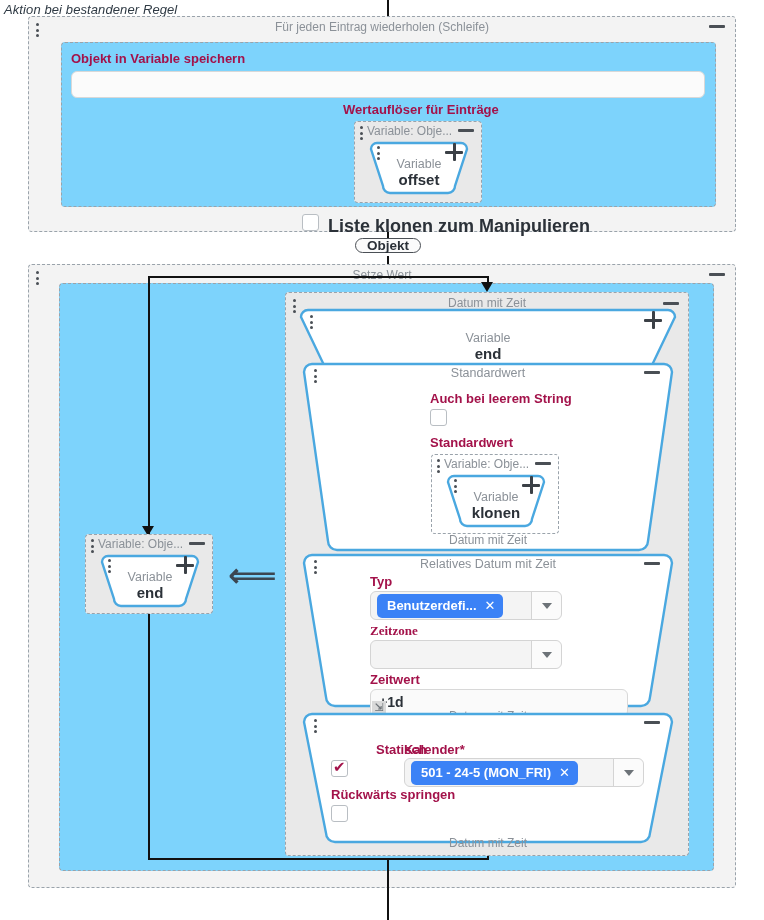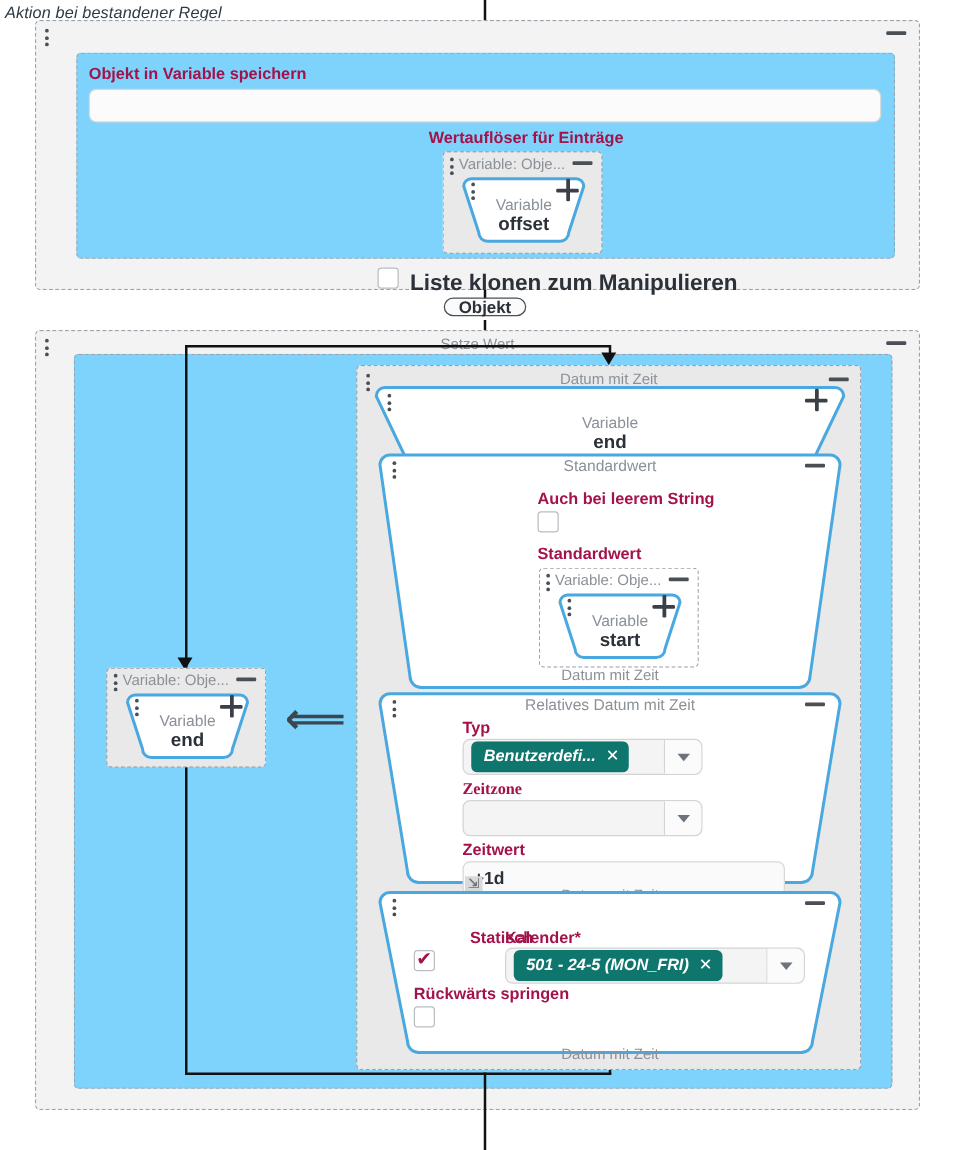--- a/index.html
+++ b/index.html
@@ -107,27 +107,26 @@
 
   
   .select{
     position:absolute;
     border:1px solid #d4d4d4; border-radius:6px;
     background:#f4f4f4;
     display:flex; align-items:center;
   }
   .select .tagwrap{ flex:1; display:flex; align-items:center; padding-left:6px; overflow:hidden; }
   .tag{
-    background:#0f766e; color:#ffffff;
+    background:#3b82f6; color:#ffffff;
     border-radius:5px;
     font-weight:bold; font-size:13px;
     padding:4px 8px 5px 10px;
-    display:inline-flex; gap:8px;
+    display:inline-flex; align-items:center; gap:8px;
     white-space:nowrap;
-    font-style:italic;
   }
   .tag .x{ font-size:13px; font-weight:bold; }
   .select .caret-box{
     width:30px; align-self:stretch;
     border-left:1px solid #d4d4d4;
     background:#fbfbfb;
     border-radius:0 6px 6px 0;
     display:flex; align-items:center; justify-content:center;
   }
   .caret{
@@ -172,20 +171,21 @@
 
 <div class="ln v" style="left:387px; top:0px; height:38px;"></div>
 <div class="arrow-down" style="left:381px; top:34px;"></div>
 
 <div class="dashed-box plain" style="left:28px; top:16px; width:708px; height:216px;">
   <div class="grip" style="left:7px; top:6px;">
       <i></i>
       <i></i>
       <i></i>
     </div>
+  <div class="box-title">Für jeden Eintrag wiederholen (Schleife)</div>
   <div class="minus" style="right:10px; top:8px;"></div>
 
   <div class="dashed-box lvl2" style="left:32px; top:25px; width:655px; height:165px;">
     <div class="label-red" style="left:9px; top:8px;">Objekt in Variable speichern</div>
     <input class="field" value="" style="left: 9px; top: 28px; width: 634px; height: 27px;" placeholder="">
 
     <div class="label-red" style="left:281px; top:59px;">Wertauflöser für Einträge</div>
 
     <div class="dashed-box" style="left:292px; top:78px; width:128px; height:82px; background:#e9e9e9;">
       <div class="grip" style="left:5px; top:4px;">
@@ -325,21 +325,21 @@
         <svg class="shape-svg" width="100" height="56" viewBox="0 0 100 56">
           <path d="M8,3 H92 a6,6 0 0 1 6,6 L86,46 a7,7 0 0 1 -7,7 H21 a7,7 0 0 1 -7,-7 L2,9 a6,6 0 0 1 6,-6 Z" fill="#ffffff" stroke="#4aa8e0" stroke-width="2.4"></path>
         </svg>
         <div class="grip" style="left:8px; top:6px;">
             <i></i>
             <i></i>
             <i></i>
           </div>
         <div class="plus" style="right:6px; top:3px;"></div>
         <div class="var-kind" style="top:17px;">Variable</div>
-        <div class="var-name" style="top:31px;">start</div>
+        <div class="var-name" style="top:31px;">klonen</div>
       </div>
     </div>
 
     <div class="trap-caption" style="top:172px;">Datum mit Zeit</div>
   </div>
 
   <div class="trap-wrap" style="left:12px; top:259px; width:380px; height:157px;">
     <svg class="shape-svg" width="380" height="157" viewBox="0 0 380 157">
       <path d="M14,3 H366 a8,8 0 0 1 8,8 L352,145 a9,9 0 0 1 -9,9 H37 a9,9 0 0 1 -9,-9 L6,11 a8,8 0 0 1 8,-8 Z" fill="#ffffff" stroke="#4aa8e0" stroke-width="2.4"></path>
     </svg>

